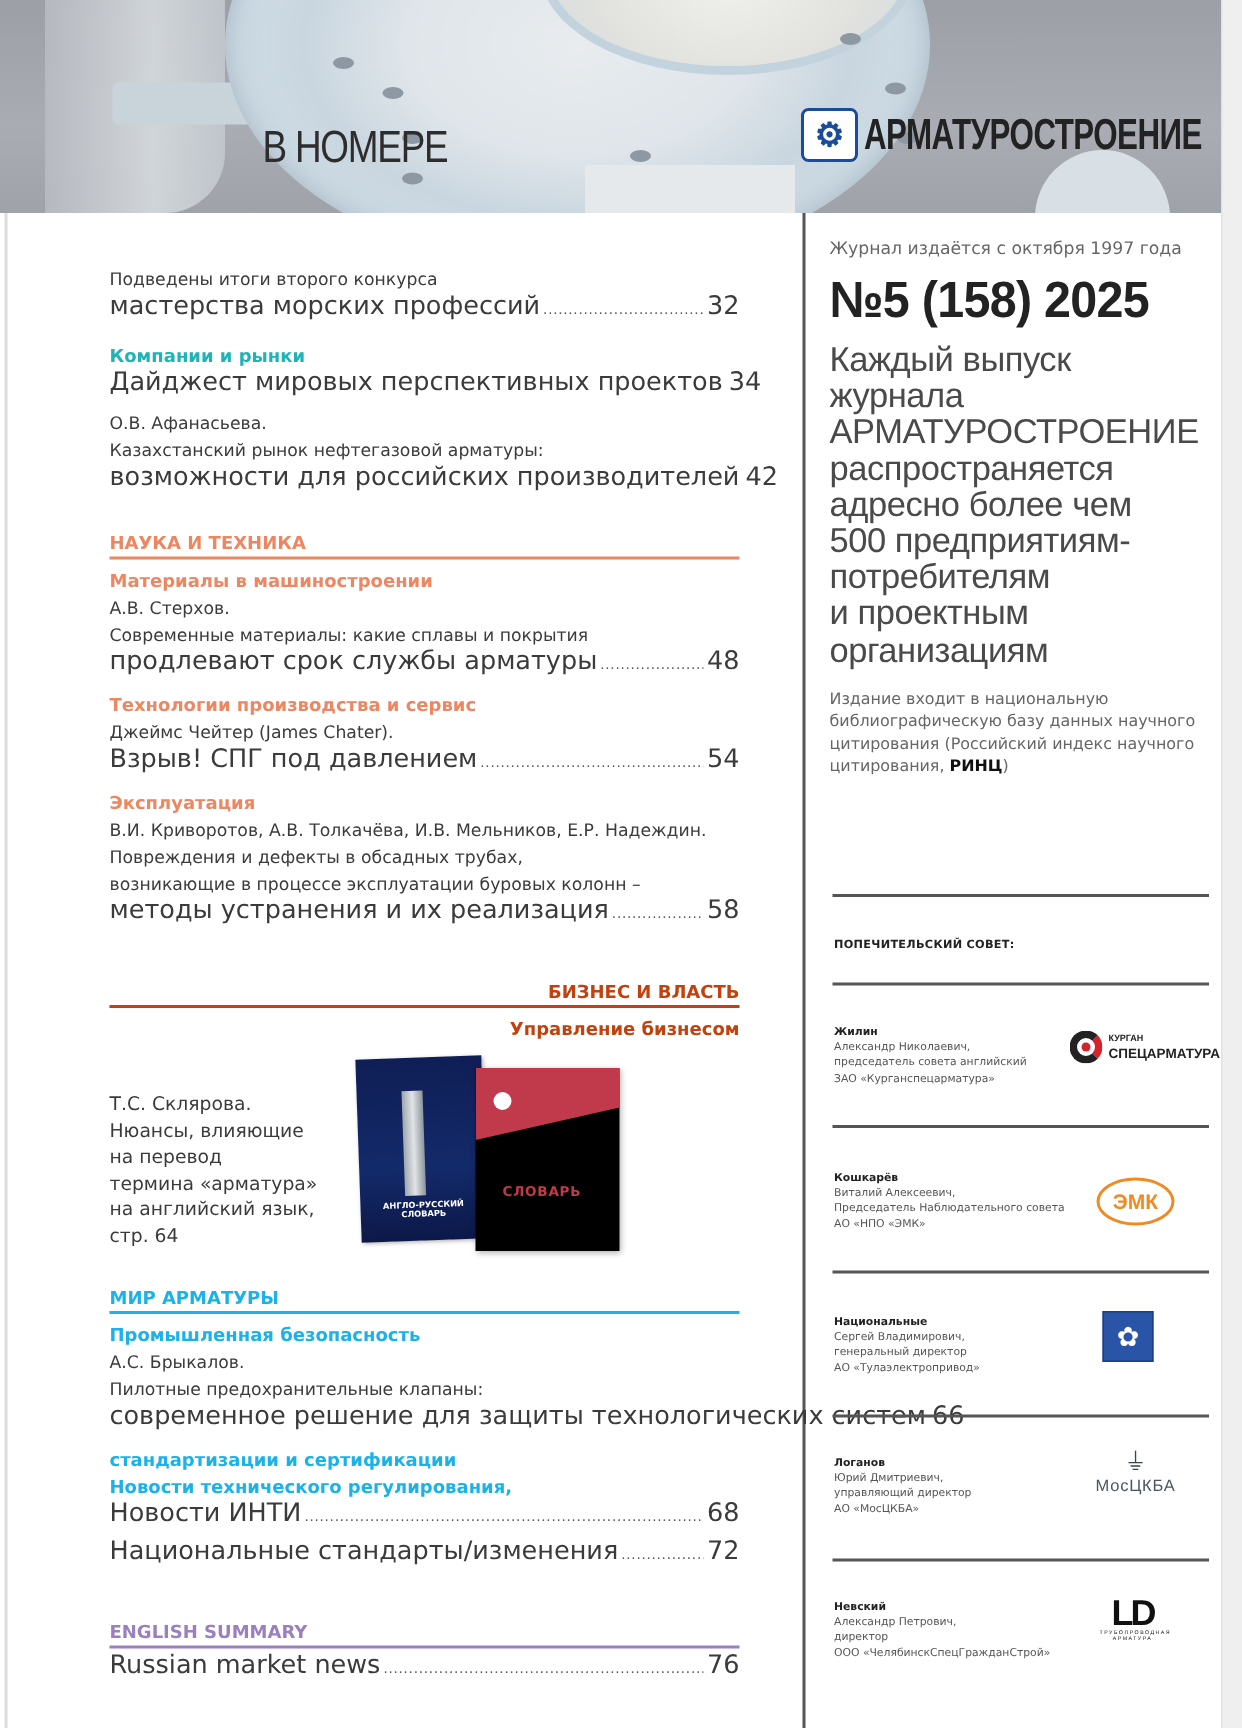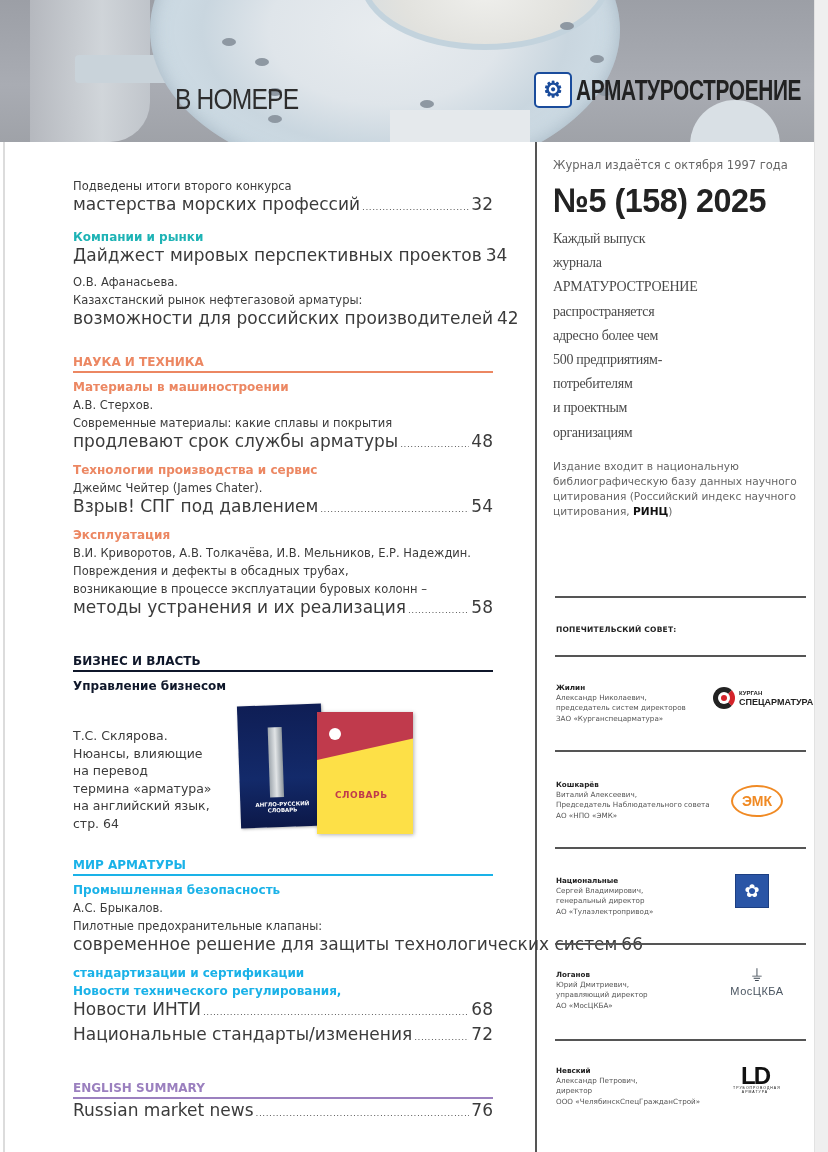--- a/index.html
+++ b/index.html
@@ -73,50 +73,50 @@
   .toc .entry .dots { flex: 1; overflow: hidden; white-space: nowrap; margin: 0 2px; color: #555; letter-spacing: 0.5px; }
   .toc .entry .dots::after { content: "........................................................................................................................................................................................"; font-size: 9px; }
   .toc .entry .pg { white-space: nowrap; }
   .toc .sub { font-size: 12px; font-weight: bold; line-height: 18px; margin-top: 6px; }
   .toc .section {
     font-size: 12px; font-weight: bold; line-height: 16px; padding-bottom: 1px; border-bottom: 2px solid; margin-bottom: 2px;
   }
 
   .c-teal { color: #1eb3b5; }
   .c-orange { color: #ec8762; border-color: #ec8762; }
-  .c-blue { color: #0f172a; border-color: #2a8ed2; }
+  .c-blue { color: #c2410c; border-color: #2a8ed2; text-align: right; }
   .c-cyan { color: #1ab2e8; border-color: #1ab2e8; }
   .c-purple { color: #9b80bf; border-color: #9b80bf; }
 
   .biz-block { display: flex; margin-top: 10px; }
   .biz-text { width: 150px; padding-top: 22px; font-size: 12.5px; line-height: 17.5px; color: #3b3b3b; }
   .books { position: relative; width: 220px; height: 130px; margin-left: 2px; }
   .book-dark {
     position: absolute; left: 14px; top: 0; width: 84px; height: 122px;
     background: linear-gradient(180deg, #0f1e55 0%, #132a6a 60%, #0c1848 100%);
     transform: rotate(-2deg); box-shadow: 1px 1px 3px rgba(0,0,0,0.3);
   }
   .book-dark .tower { position: absolute; left: 30px; top: 22px; width: 14px; height: 70px; background: linear-gradient(90deg,#9ea6ad,#e1e4e6,#8b949b); }
   .book-dark .title { position: absolute; left: 4px; top: 96px; width: 76px; font-size: 5.5px; color: #fff; font-weight: bold; text-align: center; }
   .book-light {
     position: absolute; left: 92px; top: 7px; width: 96px; height: 122px;
-    background: #fde047; box-shadow: 1px 1px 4px rgba(0,0,0,0.3);
+    background: #000000; box-shadow: 1px 1px 4px rgba(0,0,0,0.3);
   }
   .book-light .red {
     position: absolute; left: 0; top: 0; width: 96px; height: 48px; background: #c03a4c;
     clip-path: polygon(0 0, 100% 0, 100% 55%, 0 100%);
   }
   .book-light .emb { position: absolute; left: 12px; top: 16px; width: 12px; height: 12px; border-radius: 50%; background: #fff; }
   .book-light .title { position: absolute; left: 18px; top: 78px; font-size: 9px; font-weight: bold; color: #c03a4c; letter-spacing: 0.5px; }
 
   
   .right { position: absolute; left: 553px; top: 158px; width: 255px; }
   .since { font-size: 12.5px; color: #666; font-family: "DejaVu Sans", sans-serif; font-size: 11.5px; }
   .issue { font-size: 34px; font-weight: bold; color: #222; margin-top: 9px; letter-spacing: -0.5px; transform: scaleX(0.95); transform-origin: left center; white-space: nowrap; }
-  .blurb { font-size: 14px; line-height: 24.2px; color: #4a4a4a; margin-top: 7px; letter-spacing: -0.3px; font-family: Liberation Serif, serif; }
+  .blurb { font-size: 23px; line-height: 24.2px; color: #4a4a4a; margin-top: 7px; letter-spacing: -0.3px; }
   .rinc { font-size: 11.5px; line-height: 15.2px; color: #666; margin-top: 14px; font-family: "DejaVu Sans", sans-serif; font-size: 10.6px; }
   .rinc b { color: #111; }
 
   .hr { position: absolute; left: 555px; width: 251px; height: 2px; background: #555; }
   .council-title { position: absolute; left: 556px; top: 625px; font-size: 7.5px; font-weight: bold; color: #222; letter-spacing: 0.2px; font-family: "DejaVu Sans", sans-serif; }
 
   .member { position: absolute; left: 556px; width: 250px; font-family: "DejaVu Sans", sans-serif; font-size: 7.2px; line-height: 10.2px; color: #555; }
   .member .name { font-weight: bold; color: #222; }
   .logo { position: absolute; }
 
@@ -304,21 +304,21 @@
   <div class="rinc"><span>Издание входит в национальную библиографическую базу данных научного цитирования (Российский индекс научного цитирования, </span><b>РИНЦ</b><span>)</span></div>
 </div>
 
 <div class="hr" style="top:596px"></div>
 <div class="council-title">ПОПЕЧИТЕЛЬСКИЙ СОВЕТ:</div>
 <div class="hr" style="top:655px"></div>
 
 <div class="member" style="top:683px">
   <div class="name">Жилин</div>
   <div>Александр Николаевич,</div>
-  <div>председатель систем директоров</div>
+  <div>председатель совета английский</div>
   <div>ЗАО «Курганспецарматура»</div>
 </div>
 <div class="logo logo-kurgan" style="top:687px">
   <div class="kurgan-ring"></div>
   <div class="kurgan-txt">
     <div>КУРГАН</div>
     <div class="big">СПЕЦАРМАТУРА</div>
   </div>
 </div>
 <div class="hr" style="top:750px"></div>

